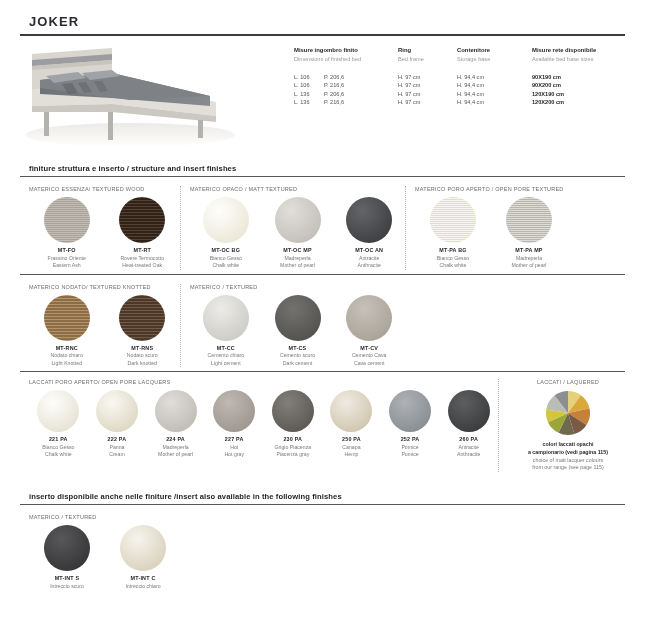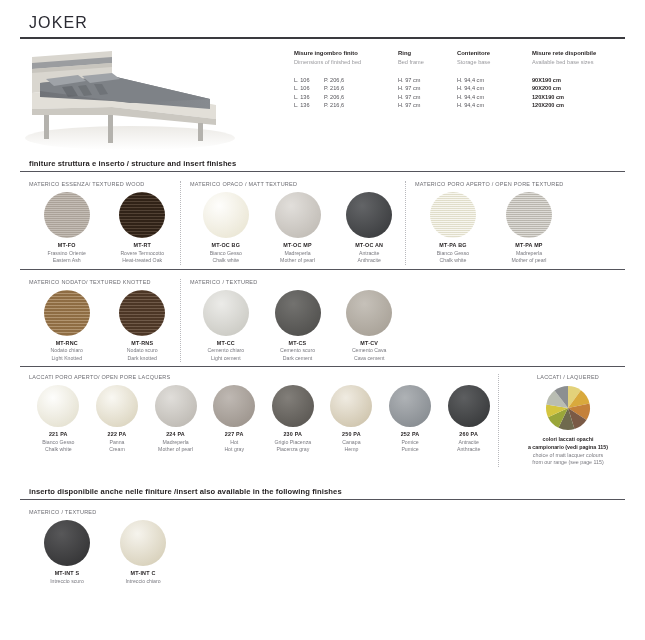--- a/index.html
+++ b/index.html
@@ -20,22 +20,22 @@
     height: 640px;
     position: relative;
     box-sizing: border-box;
     padding: 0 20px;
   }
   
   .title-row {
     padding-top: 14px;
   }
   .title {
-    font-size: 16px;
-    font-weight: normal;
+    font-size: 13px;
+    font-weight: bold;
     letter-spacing: 1.1px;
     color: #2b2b33;
     padding-left: 9px;
     padding-bottom: 5px;
   }
   .rule-heavy {
     height: 2px;
     background: #3a3a3f;
     width: 100%;
   }
@@ -86,21 +86,21 @@
     line-height: 8.6px;
     color: #55545a;
   }
   .sc-l { width: 30px; }
   .sc-p { width: 74px; }
   .sc-ring { width: 59px; }
   .sc-cont { width: 75px; }
   .sc-net { width: 110px; font-weight: bold; color: #231f20; }
   
   .section {
-    margin-top: 4px;
+    margin-top: 12px;
   }
   .section-title {
     font-size: 7.6px;
     font-weight: bold;
     color: #231f20;
     padding: 0 0 3px 9px;
     letter-spacing: 0.1px;
   }
   .rule-mid {
     height: 1.1px;

